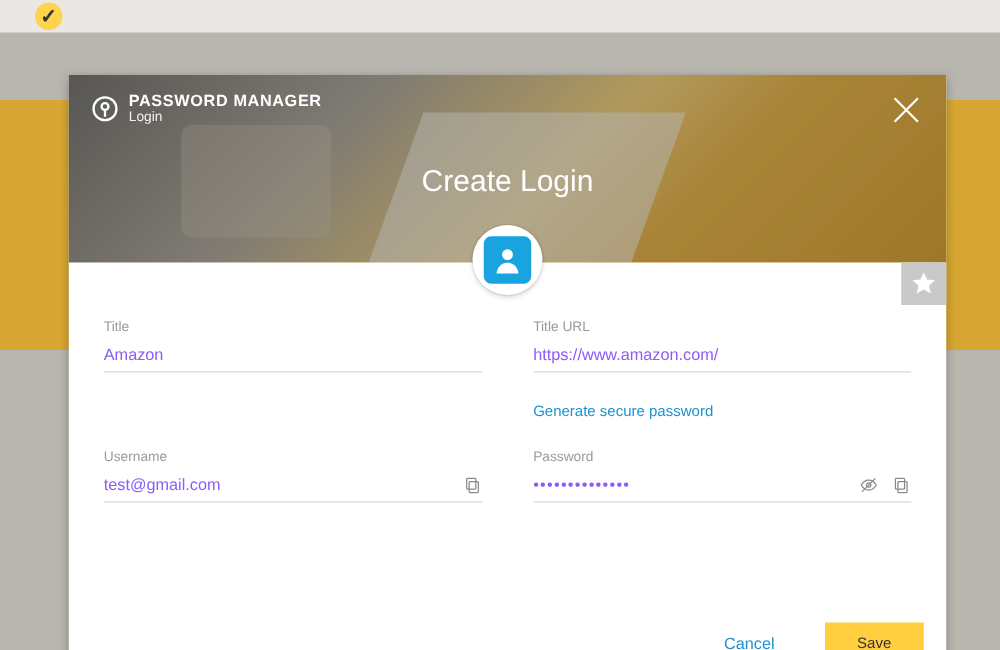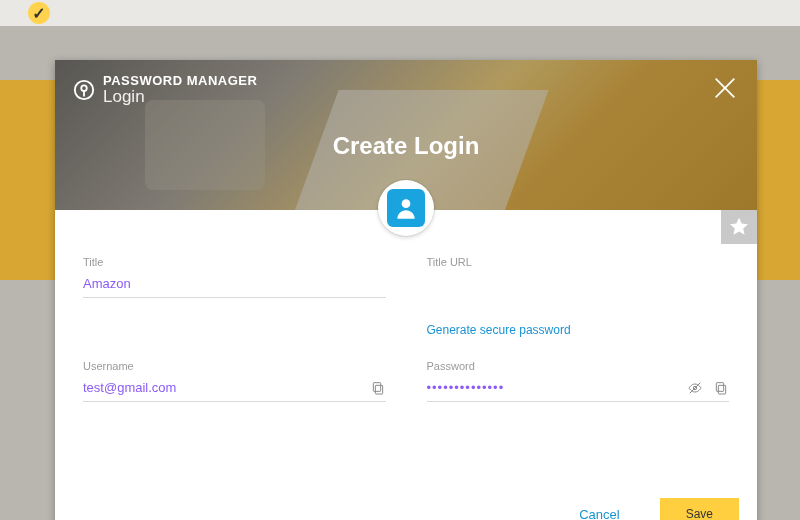--- a/index.html
+++ b/index.html
@@ -11,24 +11,24 @@
 
   .modal { position: absolute; top: 24px; left: 55px; width: 702px; height: 480px; background: #fff; box-shadow: 0 2px 8px rgba(0,0,0,0.3); display:flex; flex-direction:column;margin-top:36px; }
   .hero { position: relative; height: 150px; background: linear-gradient(135deg,#6b6964 0%, #a09a8f 30%, #e1c271 55%, #d7a640 70%, #c9962e 100%); overflow:hidden; }
   .hero::before { content:""; position:absolute; top:30px; left:260px; width:210px; height:130px; background:#e6e4de; transform: skewX(-20deg); opacity:.55; }
   .hero::after { content:""; position:absolute; top:40px; left:90px; width:120px; height:90px; background:#9c9486; opacity:.35; border-radius:8px; }
   .hero .shade { position:absolute; inset:0; background: rgba(30,30,30,0.25); }
   .brand { position:absolute; top:14px; left:18px; display:flex; align-items:center; gap:8px; color:#fff; }
   .brand .logo { width:22px; height:22px; }
   .brand .text { display:flex; flex-direction:column; line-height:1.1; }
   .brand .name { font-size:13px; font-weight:700; letter-spacing:.5px; }
-  .brand .sub { font-size:17px; opacity:.9; }
+  .brand .sub { font-size:11px; opacity:.9; }
   .close { position:absolute; top:14px; right:18px; width:28px; height:28px; cursor:pointer; }
   .close svg { width:100%; height:100%; stroke:#fff; stroke-width:1.5; }
-  .hero-title { position:absolute; width:100%; text-align:center; top:72px; color:#fff; font-size:24px; font-weight:700; }
+  .hero-title { position:absolute; width:100%; text-align:center; top:72px; color:#fff; font-size:24px; font-weight:400; }
 
   .avatar-wrap { position:absolute; top:148px; left:50%; transform:translate(-50%,-50%); width:56px; height:56px; border-radius:50%; background:#fff; display:flex; align-items:center; justify-content:center; box-shadow:0 0 0 1px rgba(0,0,0,.06), 0 2px 4px rgba(0,0,0,.15); z-index:3; }
   .avatar { width:38px; height:38px; border-radius:6px; background:#19a4e0; display:flex; align-items:center; justify-content:center; }
   .avatar svg { width:26px; height:26px; fill:#fff; }
 
   .starbox { position:absolute; top:150px; right:0; width:36px; height:34px; background:#c9c9c9; display:flex; align-items:center; justify-content:center; z-index:2; cursor:pointer; }
   .starbox svg { width:22px; height:22px; fill:#fff; }
 
   .form { position:relative; flex:1; padding: 46px 28px 0 28px; }
   .row { display:flex; gap:41px; margin-bottom:22px; }
@@ -102,20 +102,21 @@
   </div>
 
   <div class="form">
     <div class="row">
       <div class="field">
         <span class="label">Title</span>
         <input class="input" value="Amazon" style="">
       </div>
       <div class="field">
         <span class="label">Title URL</span>
+        <input class="input" value="https://www.amazon.com/" style="">
       </div>
     </div>
 
     <div class="row">
       <div class="field" style="flex:1"></div>
       <div class="field" style="flex:1">
         <span class="genlink">Generate secure password</span>
       </div>
     </div>
 

